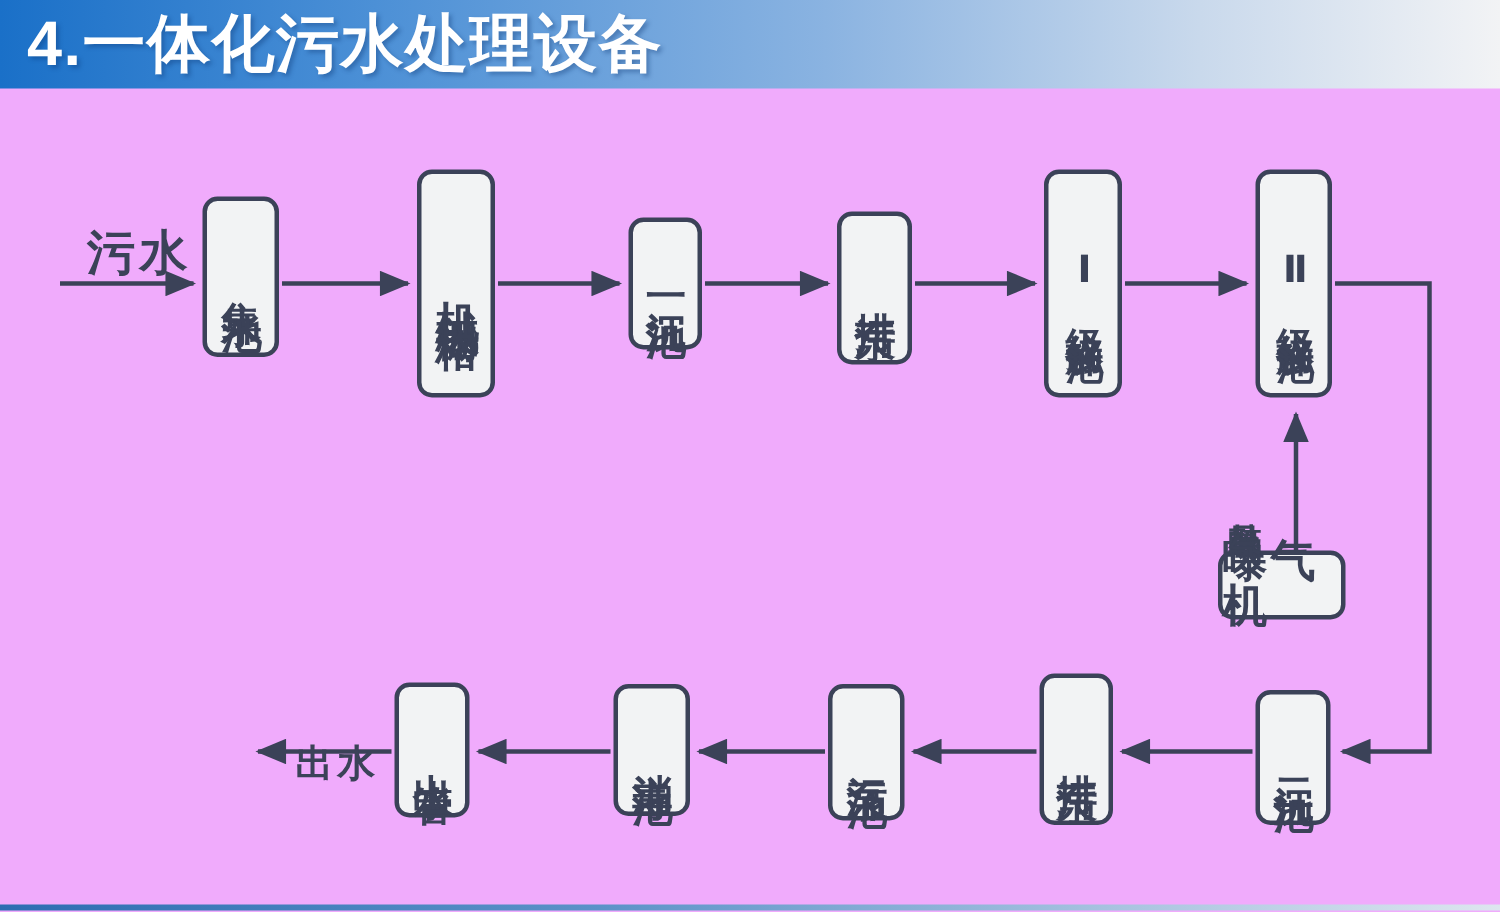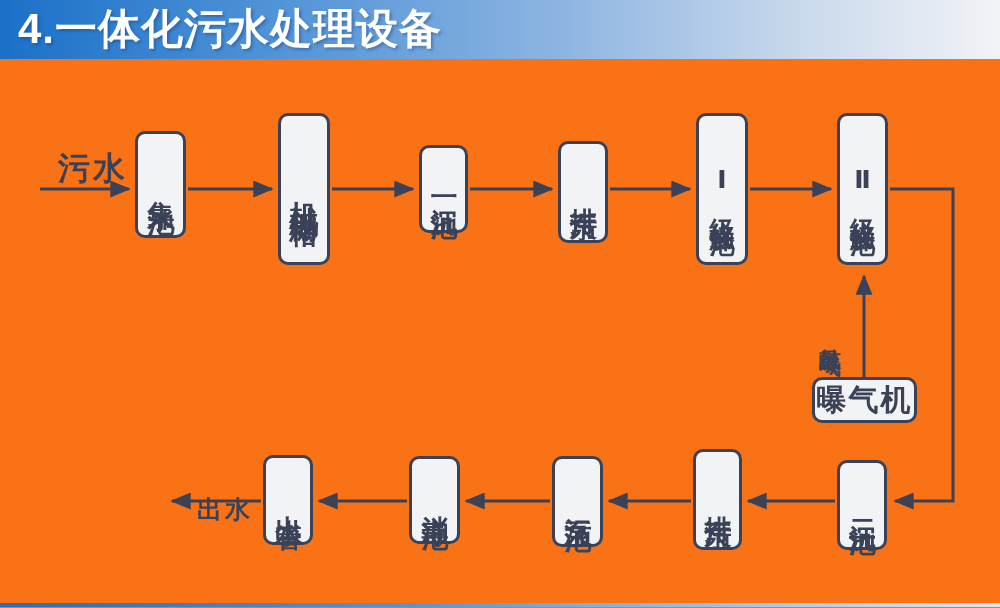--- a/index.html
+++ b/index.html
@@ -1,18 +1,18 @@
 <!DOCTYPE html>
 <html><head>
 <meta charset="utf-8">
 <style>
   html,body{margin:0;padding:0;background:#d9d9d9;}
   .slide{
     position:relative;width:1000px;height:608px;overflow:hidden;
-    background:#f97316;
+    background:#f0abfc;
     font-family:"Liberation Sans","DejaVu Sans",sans-serif;
   }
   
   .title-bar{
     position:absolute;left:0;top:0;width:1000px;height:59px;
     background:linear-gradient(90deg,#1a70c8 0%,#4c90d6 25%,#8ab3e1 55%,#c9d9ec 80%,#f2f3f5 100%);
     display:flex;align-items:center;
   }
   .title-bar h1{
     margin:0;padding:0 0 2px 18px;
@@ -85,21 +85,21 @@
       </g>
     </svg>
 
     <div class="node vert chars3" style="left:135px;top:72px;width:51px;height:107px">集水池</div>
     <div class="node vert chars4" style="left:278px;top:54px;width:52px;height:152px">机械栅格</div>
     <div class="node vert chars3" style="left:419px;top:86px;width:49px;height:88px">一沉池</div>
     <div class="node vert chars3" style="left:558px;top:82px;width:50px;height:102px">排污泵</div>
     <div class="node vert chars5" style="left:696px;top:54px;width:52px;height:152px">Ⅰ级接触池</div>
     <div class="node vert chars5" style="left:837px;top:54px;width:51px;height:152px">Ⅱ级接触池</div>
 
-    <div class="node horz" style="left:812px;top:318px;width:105px;height:46px">曝气机</div>
+    <div class="node horz" style="left:812px;top:308px;width:85px;height:46px">曝气机</div>
     <div class="flow-label lbl-aeration">鼓风曝气</div>
 
     <div class="node vert chars3" style="left:837px;top:401px;width:50px;height:90px">二沉池</div>
     <div class="node vert chars3" style="left:693px;top:390px;width:49px;height:101px">排污泵</div>
     <div class="node vert chars3" style="left:552px;top:397px;width:51px;height:91px">污泵池</div>
     <div class="node vert chars3" style="left:409px;top:397px;width:51px;height:88px">消毒池</div>
     <div class="node vert chars3" style="left:263px;top:396px;width:50px;height:90px">出水管</div>
 
     <div class="flow-label lbl-inflow" style="top:93px;">污水</div>
     <div class="flow-label lbl-outflow" style="top:409px;margin-top:29px;">出水</div>

